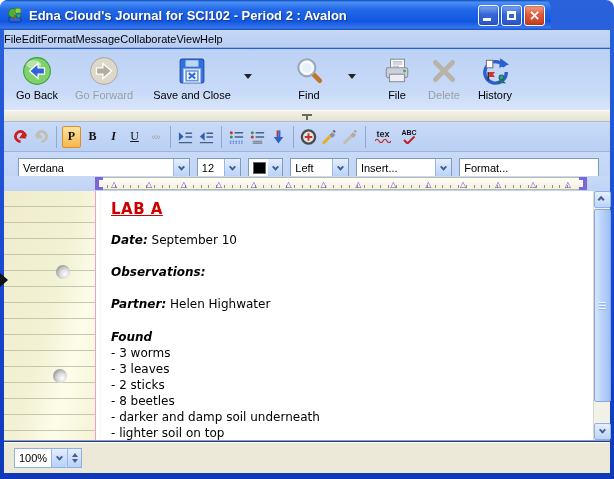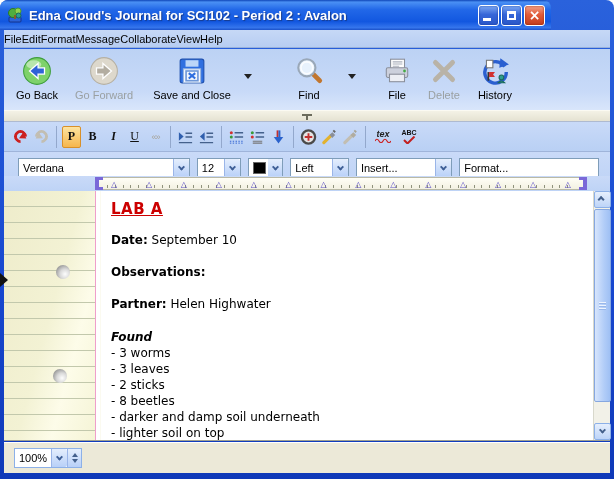--- a/index.html
+++ b/index.html
@@ -68,21 +68,21 @@
 
   
   .arc { width:13px; height:13px; border:3px solid #cc2020; border-radius:50%;
       border-right-color:transparent; transform:rotate(45deg); position:relative; }
   .arc::after { content:""; position:absolute; right:-5px; top:-4px; width:0; height:0;
       border:4px solid transparent; border-bottom:6px solid #cc2020; transform:rotate(80deg); }
   .arc.gray { border-color:#c2beb2; border-left-color:transparent; transform:rotate(-45deg); }
   .arc.gray::after { left:-5px; right:auto; border-bottom-color:#c2beb2; transform:rotate(-80deg); }
 
   .texicon { display:flex; flex-direction:column; align-items:center; }
-  .texicon .t { font-size:9px; font-style:italic; font-weight:bold; color:#222; line-height:8px; }
+  .texicon .t { font-size:9px; font-weight:bold; color:#222; line-height:8px; }
   .abcicon { display:flex; flex-direction:column; align-items:center; }
   .abcicon .t { font-size:7px; font-weight:bold; color:#111; line-height:7px; }
 
   
   .fontrow { position:absolute; left:4px; right:4px; top:152px; height:32px;
       background:linear-gradient(180deg,#c9daf8,#bed3f6); display:flex; align-items:center;
       padding-left:14px; overflow:hidden; }
   .xpsel { height:20px; background:#fff; border:1px solid #7f9db9; display:flex;
       align-items:center; font-size:11px; color:#000; margin-right:7px; }
   .xpsel .val { flex:1; padding:0 4px; white-space:nowrap; overflow:hidden; }
@@ -115,21 +115,21 @@
         linear-gradient(105deg,#eeeccb 0%,#f3f2d4 50%,#fdfce9 72%,#f5f4d6 100%);
       border-right:1px solid #ef9ecb; }
   .hole { position:absolute; width:14px; height:14px; border-radius:50%;
       background:radial-gradient(circle at 65% 65%, #fdfdfd 0%, #d8d8d8 40%, #707070 100%); }
   .page { position:absolute; left:96px; right:17px; top:0; bottom:0; background:#fff;
       padding:7px 10px 0 10px; font-family:"DejaVu Sans",sans-serif; font-size:12px; color:#000;
       border-left:1px solid #fbfaf0; overflow:hidden; }
   .doc-title { font-size:15px; font-weight:bold; text-decoration:underline;
       letter-spacing:.5px; margin:2px 0 15px 0; }
   .field { margin-bottom:17px; line-height:15px; }
-  .field b { font-weight:bold; }
+  .field b { font-weight:bold;font-style:italic; }
   .found-h { font-weight:bold; font-style:italic; line-height:16px; }
   .fitem { line-height:16px; white-space:nowrap; }
   .pane-arrow { position:absolute; left:-4px; top:82px; width:0; height:0;
       border-top:7px solid transparent; border-bottom:7px solid transparent; border-left:8px solid #111; }
 
   
   .sb { position:absolute; right:0; top:0; bottom:0; width:17px; background:#f2f1e8; border-left:1px solid #d8d8cc; }
   .sbtn { position:absolute; left:0; width:17px; height:17px; border-radius:2px;
       background:linear-gradient(180deg,#e6effd,#bdd4f8); border:1px solid #8cb0e8;
       display:flex; align-items:center; justify-content:center; }

